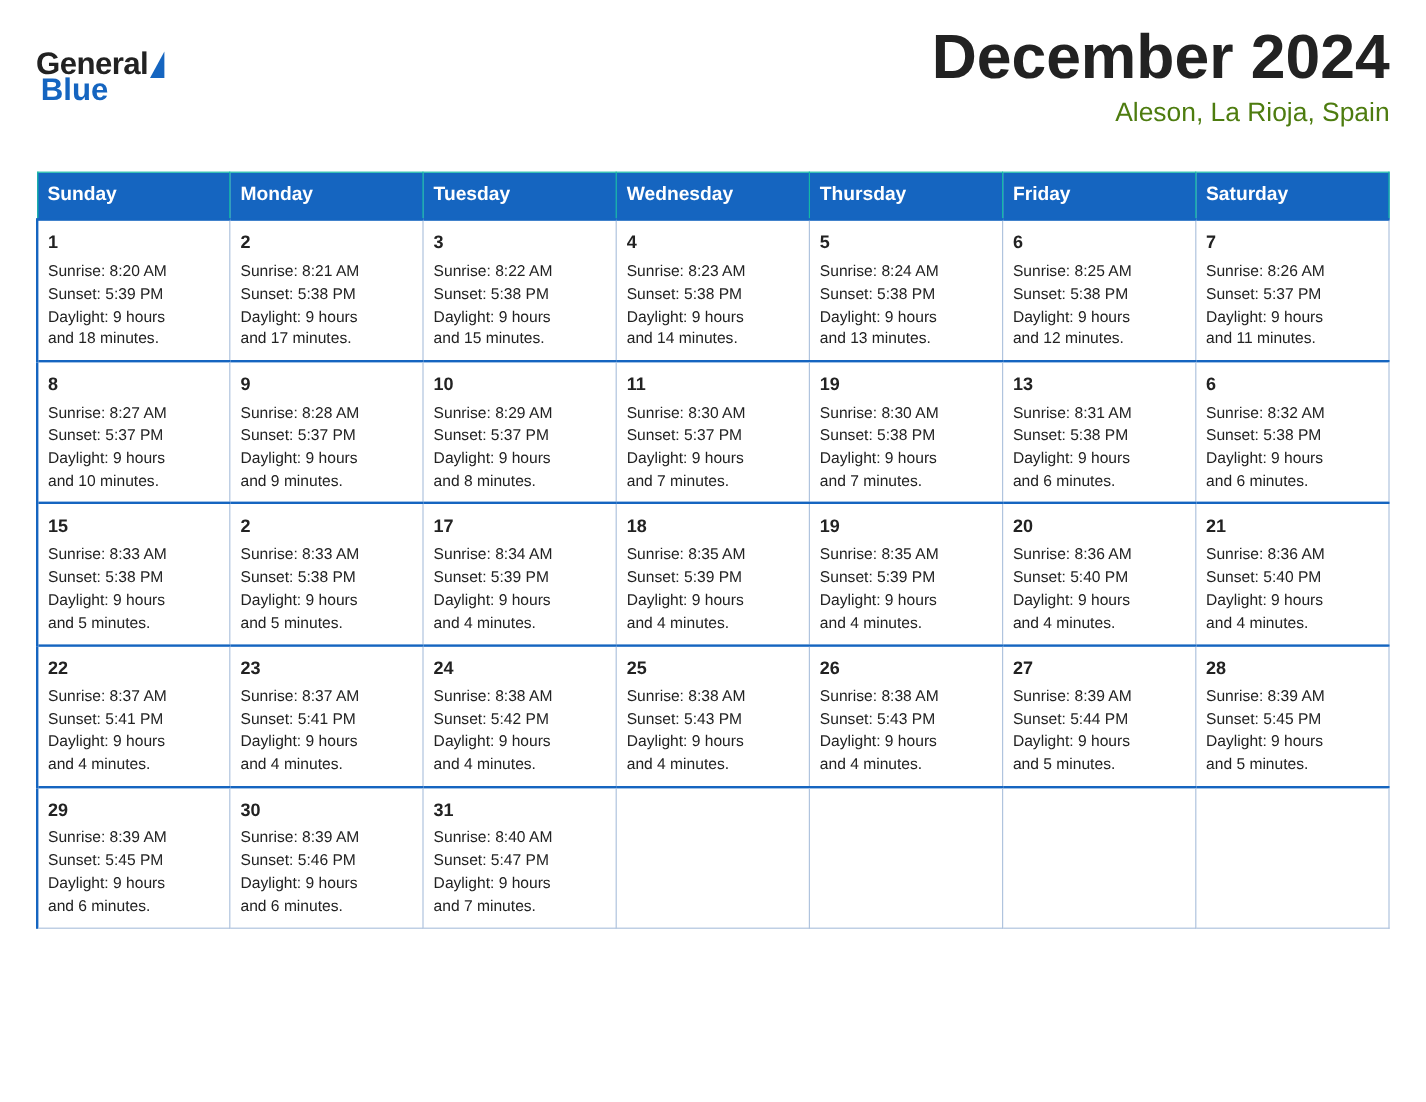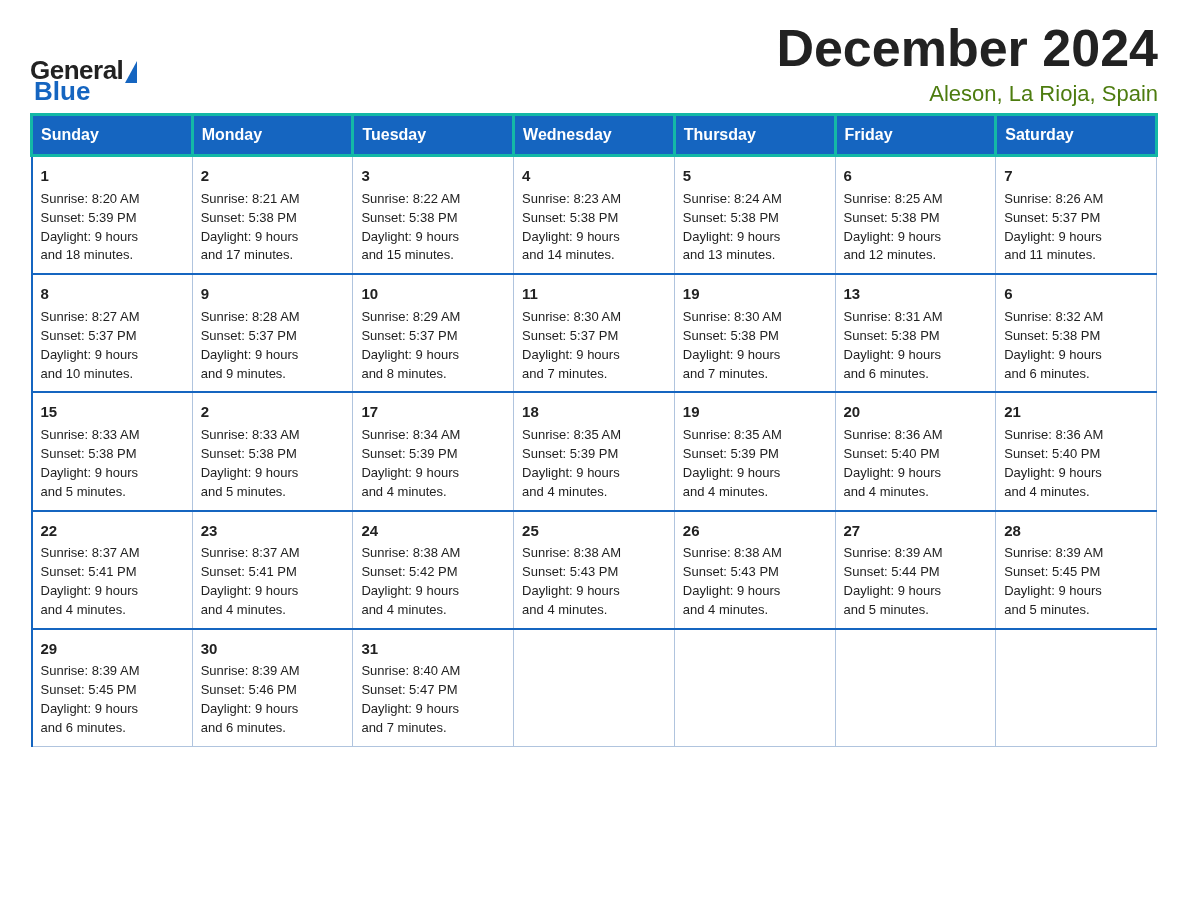--- a/index.html
+++ b/index.html
@@ -5,22 +5,22 @@
     * { box-sizing: border-box; margin: 0; padding: 0; }
     body {
       font-family: Arial, sans-serif;
       background: #fff;
       padding: 20px 30px;
       color: #222;
     }
     .header {
       display: flex;
       justify-content: space-between;
-      align-items: flex-end;
-      margin-bottom: 6px;
+      align-items: center;
+      margin-bottom: 36px;
     }
     .logo {
       display: flex;
       flex-direction: column;
       align-items: flex-start;
     }
     .logo-top {
       display: flex;
       align-items: center;
     }
@@ -65,21 +65,21 @@
       border-collapse: collapse;
       table-layout: fixed;
     }
     th {
       background: #1565c0;
       color: #fff;
       font-size: 16px;
       font-weight: bold;
       padding: 10px 8px;
       text-align: left;
-      border: 3px solid #14b8a6;
+      border: 1px solid #14b8a6;
     }
     td {
       vertical-align: top;
       padding: 8px 8px;
       border: 1px solid #b0c4de;
       font-size: 13px;
       line-height: 1.45;
       min-height: 90px;
       background: #fff;
     }

